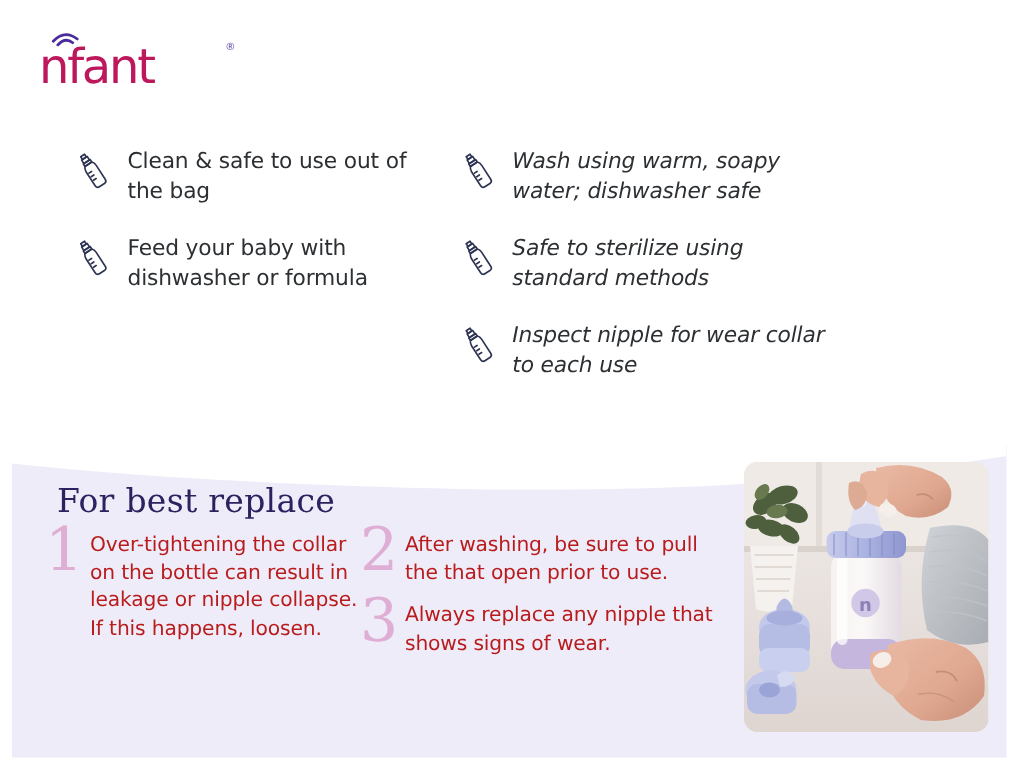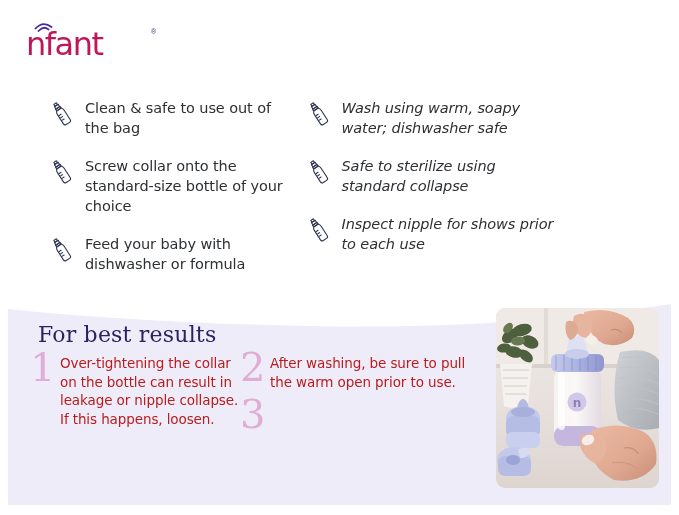--- a/index.html
+++ b/index.html
@@ -194,34 +194,20 @@
               <path d="M9.8 3.2 L14.2 3.2 L14.2 6.0 L9.8 6.0 Z"></path>
               <path d="M9.3 6.0 L14.7 6.0 L14.7 8.0 L9.3 8.0 Z"></path>
               <path d="M9.3 8.0 Q8.0 9.4 8.0 11.5 L8.0 22.5 Q8.0 24.6 10.0 24.6 L14.0 24.6 Q16.0 24.6 16.0 22.5 L16.0 11.5 Q16.0 9.4 14.7 8.0 Z"></path>
               <path d="M9.1 13.2 L11.2 13.2 M9.1 16.0 L11.2 16.0 M9.1 18.8 L11.2 18.8"></path>
             </g>
           </svg>
         </span>
         <span class="feat-text">Clean &amp; safe to use out of the bag</span>
       </div>
 
-      <div class="feat-item">
-        <span class="feat-icon">
-          <svg width="26" height="28" viewBox="0 0 26 28">
-            <g stroke="#2d3352" stroke-width="1.1" fill="none" stroke-linejoin="round" stroke-linecap="round" transform="rotate(-33 13 14)">
-              <path d="M10.5 3.2 L13.5 3.2 L13.5 1.0 L10.5 1.0 Z"></path>
-              <path d="M9.8 3.2 L14.2 3.2 L14.2 6.0 L9.8 6.0 Z"></path>
-              <path d="M9.3 6.0 L14.7 6.0 L14.7 8.0 L9.3 8.0 Z"></path>
-              <path d="M9.3 8.0 Q8.0 9.4 8.0 11.5 L8.0 22.5 Q8.0 24.6 10.0 24.6 L14.0 24.6 Q16.0 24.6 16.0 22.5 L16.0 11.5 Q16.0 9.4 14.7 8.0 Z"></path>
-              <path d="M9.1 13.2 L11.2 13.2 M9.1 16.0 L11.2 16.0 M9.1 18.8 L11.2 18.8"></path>
-            </g>
-          </svg>
-        </span>
-        <span class="feat-text">Screw collar onto the standard-size bottle of your choice</span>
-      </div>
 
       <div class="feat-item">
         <span class="feat-icon">
           <svg width="26" height="28" viewBox="0 0 26 28">
             <g stroke="#2d3352" stroke-width="1.1" fill="none" stroke-linejoin="round" stroke-linecap="round" transform="rotate(-33 13 14)">
               <path d="M10.5 3.2 L13.5 3.2 L13.5 1.0 L10.5 1.0 Z"></path>
               <path d="M9.8 3.2 L14.2 3.2 L14.2 6.0 L9.8 6.0 Z"></path>
               <path d="M9.3 6.0 L14.7 6.0 L14.7 8.0 L9.3 8.0 Z"></path>
               <path d="M9.3 8.0 Q8.0 9.4 8.0 11.5 L8.0 22.5 Q8.0 24.6 10.0 24.6 L14.0 24.6 Q16.0 24.6 16.0 22.5 L16.0 11.5 Q16.0 9.4 14.7 8.0 Z"></path>
               <path d="M9.1 13.2 L11.2 13.2 M9.1 16.0 L11.2 16.0 M9.1 18.8 L11.2 18.8"></path>
@@ -255,67 +241,68 @@
           <svg width="26" height="28" viewBox="0 0 26 28">
             <g stroke="#2d3352" stroke-width="1.1" fill="none" stroke-linejoin="round" stroke-linecap="round" transform="rotate(-33 13 14)">
               <path d="M10.5 3.2 L13.5 3.2 L13.5 1.0 L10.5 1.0 Z"></path>
               <path d="M9.8 3.2 L14.2 3.2 L14.2 6.0 L9.8 6.0 Z"></path>
               <path d="M9.3 6.0 L14.7 6.0 L14.7 8.0 L9.3 8.0 Z"></path>
               <path d="M9.3 8.0 Q8.0 9.4 8.0 11.5 L8.0 22.5 Q8.0 24.6 10.0 24.6 L14.0 24.6 Q16.0 24.6 16.0 22.5 L16.0 11.5 Q16.0 9.4 14.7 8.0 Z"></path>
               <path d="M9.1 13.2 L11.2 13.2 M9.1 16.0 L11.2 16.0 M9.1 18.8 L11.2 18.8"></path>
             </g>
           </svg>
         </span>
-        <span class="feat-text">Safe to sterilize using standard collapse</span>
+        <span class="feat-text">Safe to sterilize using standard methods</span>
       </div>
 
       <div class="feat-item">
         <span class="feat-icon">
           <svg width="26" height="28" viewBox="0 0 26 28">
             <g stroke="#2d3352" stroke-width="1.1" fill="none" stroke-linejoin="round" stroke-linecap="round" transform="rotate(-33 13 14)">
               <path d="M10.5 3.2 L13.5 3.2 L13.5 1.0 L10.5 1.0 Z"></path>
               <path d="M9.8 3.2 L14.2 3.2 L14.2 6.0 L9.8 6.0 Z"></path>
               <path d="M9.3 6.0 L14.7 6.0 L14.7 8.0 L9.3 8.0 Z"></path>
               <path d="M9.3 8.0 Q8.0 9.4 8.0 11.5 L8.0 22.5 Q8.0 24.6 10.0 24.6 L14.0 24.6 Q16.0 24.6 16.0 22.5 L16.0 11.5 Q16.0 9.4 14.7 8.0 Z"></path>
               <path d="M9.1 13.2 L11.2 13.2 M9.1 16.0 L11.2 16.0 M9.1 18.8 L11.2 18.8"></path>
             </g>
           </svg>
         </span>
-        <span class="feat-text">Inspect nipple for shows prior to each use</span>
+        <span class="feat-text">Inspect nipple for wear collar to each use</span>
       </div>
 
     </div>
   </div>
 
   <div class="panel">
 
     <span class="panel-wave">
       <svg width="663" height="36" viewBox="0 0 663 36" preserveAspectRatio="none">
         <path d="M0 0 L663 0 L663 8 Q500 34 300 30 Q120 26 0 13 Z" fill="#ffffff"></path>
       </svg>
     </span>
 
-    <div class="panel-heading">For best results</div>
+    <div class="panel-heading">For best replace</div>
 
     <div class="tips">
 
       <div class="tip-col-a">
         <div class="tip">
           <span class="tip-num">1</span>
           <span class="tip-text">Over-tightening the collar on the bottle can result in leakage or nipple collapse. If this happens, loosen.</span>
         </div>
       </div>
 
       <div class="tip-col-b">
         <div class="tip">
           <span class="tip-num">2</span>
-          <span class="tip-text">After washing, be sure to pull the warm open prior to use.</span>
+          <span class="tip-text">After washing, be sure to pull the that open prior to use.</span>
         </div>
         <div class="tip">
           <span class="tip-num">3</span>
+          <span class="tip-text">Always replace any nipple that shows signs of wear.</span>
         </div>
       </div>
 
     </div>
 
     <div class="photo">
       <svg width="163" height="180" viewBox="0 0 163 180">
         <defs>
           <linearGradient id="bg" x1="0" y1="0" x2="0" y2="1">
             <stop offset="0%" stop-color="#f1ece9"></stop>

